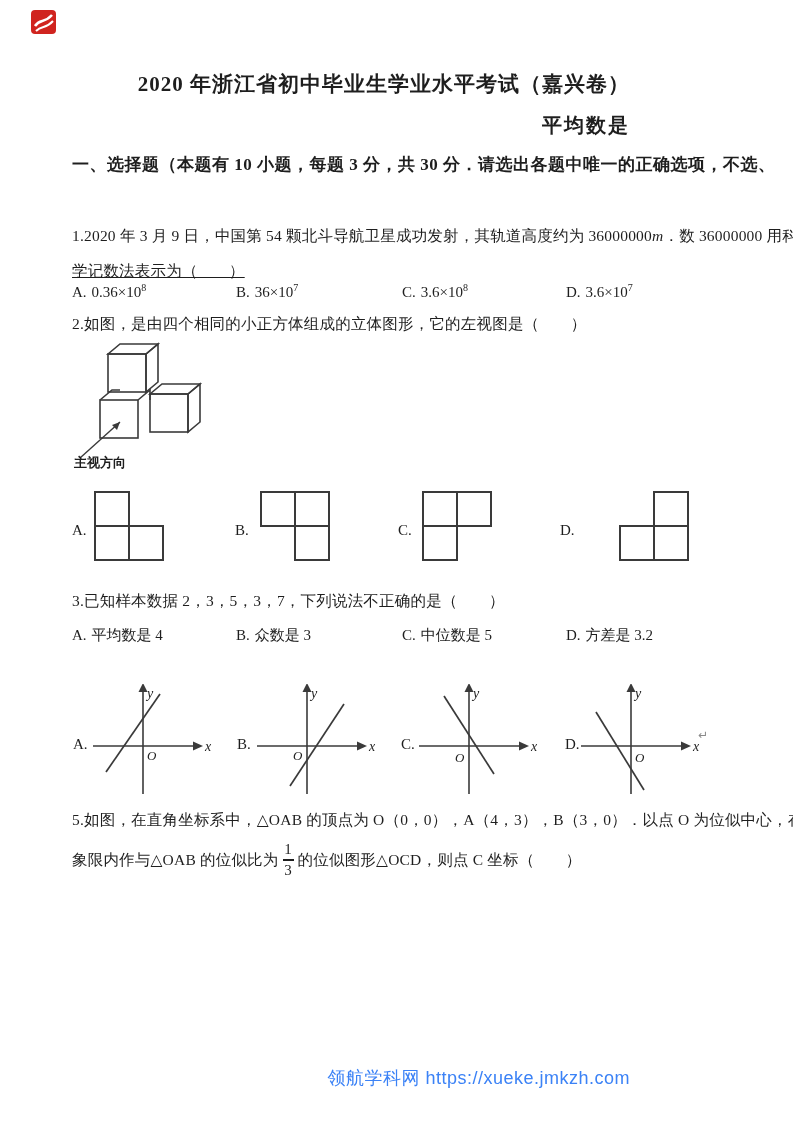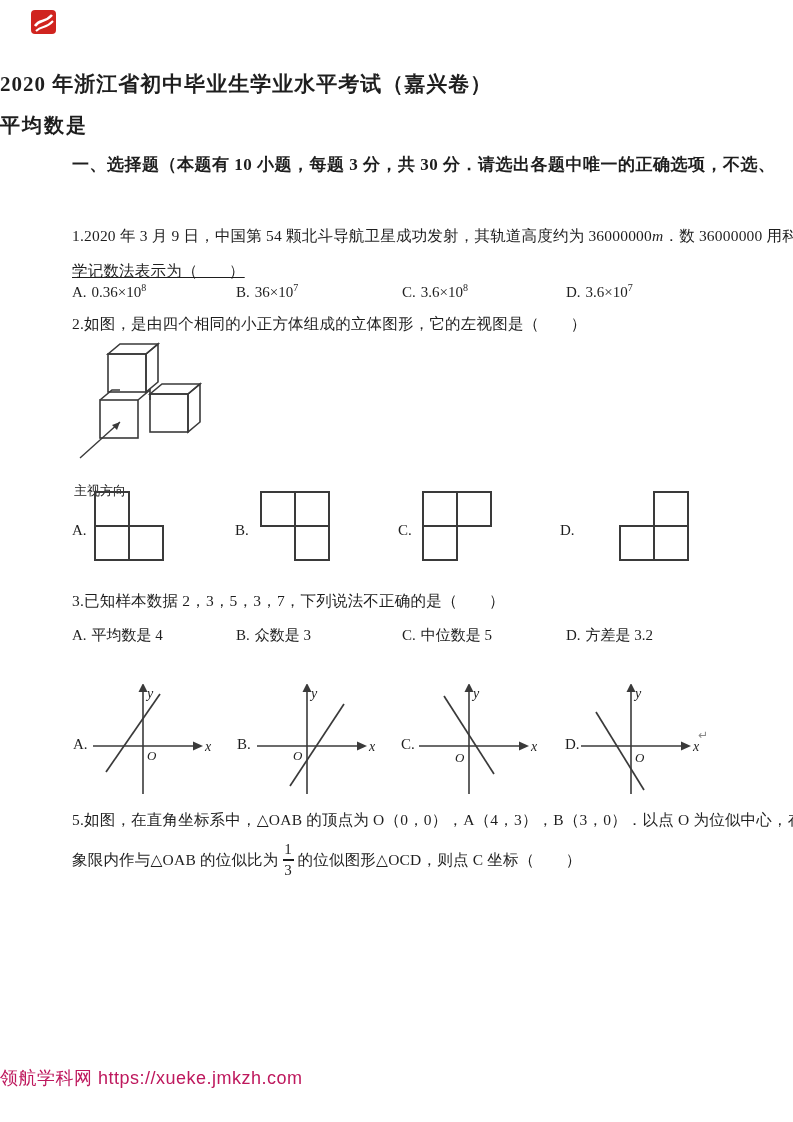--- a/index.html
+++ b/index.html
@@ -3,36 +3,36 @@
 <meta charset="utf-8">
 <style>
   html,body{margin:0;padding:0;}
   body{background:#e8e8e8;}
   #page{
     position:relative;width:793px;height:1122px;background:#ffffff;
     font-family:"Liberation Serif","DejaVu Serif",serif;color:#1e1e1e;
     overflow:hidden;margin:0 auto;
   }
   .abs{position:absolute;}
-  .center{left:0;width:630px;text-align:left;}
+  .center{left:0;width:630px;text-align:right;}
   .title{font-size:21px;font-weight:bold;letter-spacing:1px;}
   .subtitle{font-size:20px;font-weight:bold;letter-spacing:2px;}
   .sec{font-size:17px;font-weight:bold;letter-spacing:0.5px;white-space:nowrap;}
   .body-line{font-size:15.5px;white-space:nowrap;letter-spacing:0.2px;}
   .opt-cell{position:absolute;white-space:nowrap;font-size:15px;}
   .opt-label{margin-right:5px;}
   sup{font-size:10px;}
   .var{font-style:italic;}
   .frac{display:inline-flex;flex-direction:column;align-items:center;line-height:1;vertical-align:middle;margin:0 4px;}
   .frac .bar{display:block;width:11px;height:1.5px;background:#1e1e1e;margin:2px 0;}
   .frac span{font-size:15px;}
-  .watermark{font-family:"Liberation Sans","DejaVu Sans",sans-serif;font-size:18px;color:#be185d;letter-spacing:0.5px;}
+  .watermark{font-family:"Liberation Sans","DejaVu Sans",sans-serif;font-size:18px;color:#3b82f6;letter-spacing:0.5px;}
   .ret{color:#8a8a8a;font-size:12px;font-family:"DejaVu Sans",sans-serif;}
   svg{display:block;}
-  .figlabel{font-weight:normal;margin-top:28px;}
+  .figlabel{font-weight:bold;}
 </style>
 </head>
 <body>
 
 <div id="page">
 
   <div class="abs" style="left:30px;top:8px;">
     <svg width="28" height="28" viewBox="0 0 28 28">
       <rect x="1" y="2" width="25" height="24" rx="4" fill="#d0241f"></rect>
       <path d="M5 18 C10 10 14 16 22 7" stroke="#ffffff" stroke-width="2.6" fill="none"></path>

